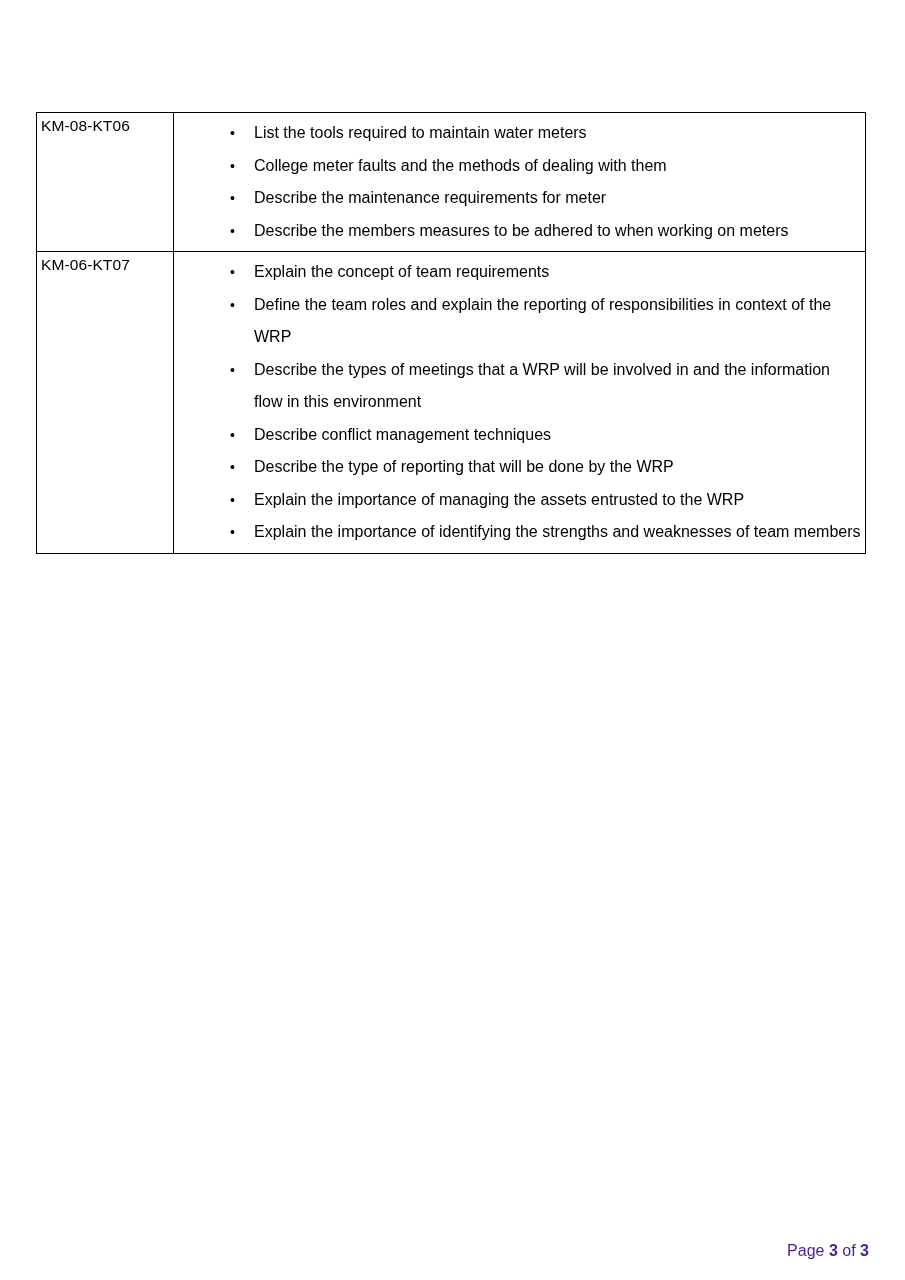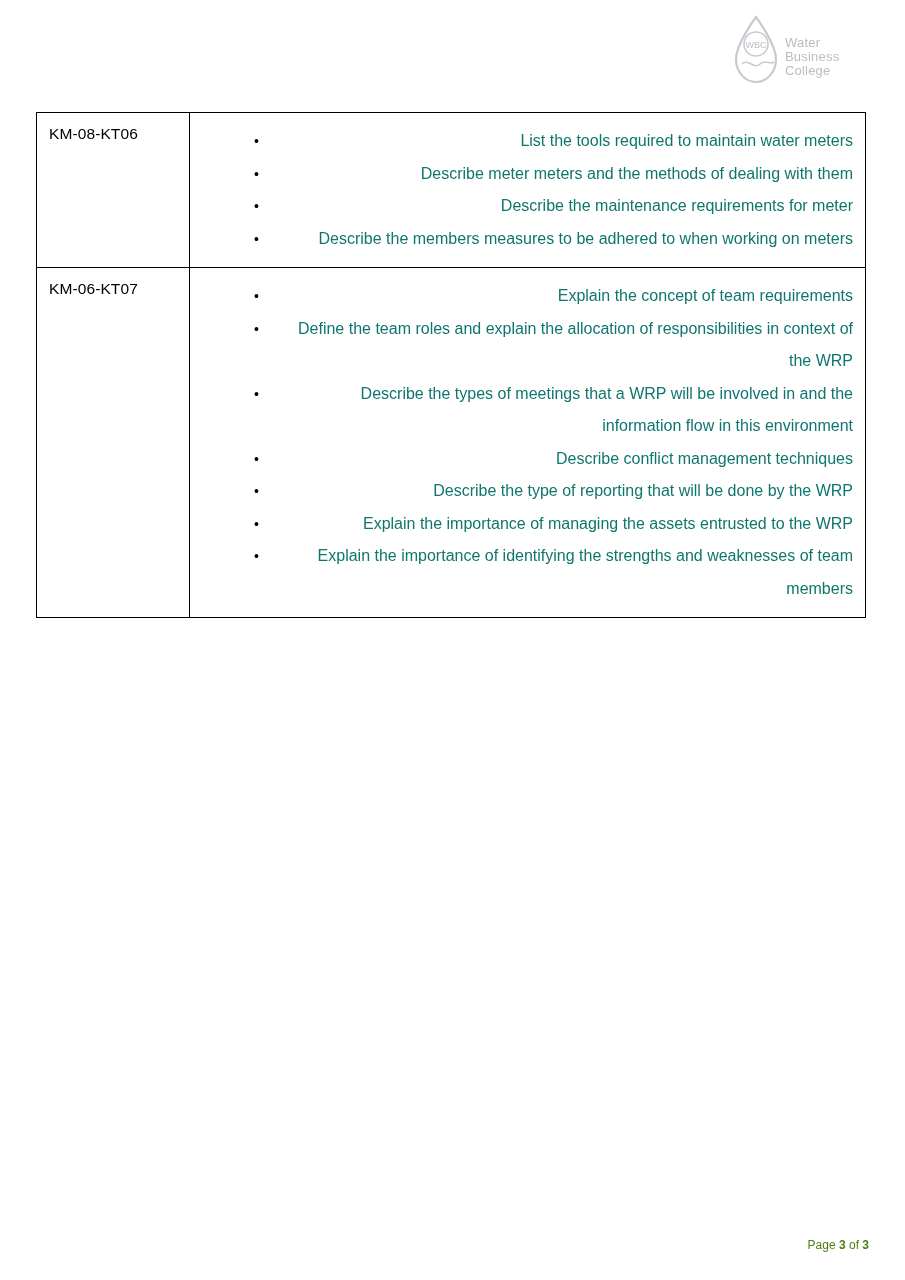--- a/index.html
+++ b/index.html
@@ -59,21 +59,21 @@
     width: 830px;
   }
   table.km-table {
     border-collapse: collapse;
     width: 830px;
     table-layout: fixed;
   }
   table.km-table td {
     border: 1px solid #000000;
     vertical-align: top;
-    padding: 12px;
+    padding: 4px;
   }
   td.code-cell {
     width: 128px;
     padding: 34px 0 0 10px;
     font-size: 15.5px;
     letter-spacing: 0.1px;
   }
   td.items-cell {
     padding: 24px 14px 18px 0;
   }
@@ -81,86 +81,70 @@
     margin: 0;
     padding: 0 0 0 52px;
     list-style: none;
   }
   ul.kt-list li {
     position: relative;
     font-size: 16px;
     line-height: 32.5px;
     padding: 0 0 0 24px;
     margin: 0;
-    color: #0f766e;
-    text-align: right;
+    color: #000000;
   }
   ul.kt-list li::before {
     content: "\2022";
     position: absolute;
     left: 0;
     top: 0;
     font-size: 14px;
     line-height: 32.5px;
     color: #000000;
   }
 
   
   .footer {
     position: absolute;
     right: 36px;
-    bottom: 28px;
-    font-size: 12px;
-    color: #4d7c0f;
+    bottom: 20px;
+    font-size: 16px;
+    color: #4c1d95;
   }
   .footer .num {
     font-weight: bold;
   }
 </style>
 </head>
 <body>
 
 <div class="page">
 
-  <div class="logo-area">
-    <div class="logo-drop">
-      <svg width="54" height="74" viewBox="0 0 54 74" xmlns="http://www.w3.org/2000/svg">
-        <path d="M27 3 C27 3 7 30 7 45 C7 58 16 68 27 68 C38 68 47 58 47 45 C47 30 27 3 27 3 Z" fill="none" stroke="#c7cbd0" stroke-width="2.2"></path>
-        <circle cx="27" cy="30" r="12" fill="none" stroke="#c7cbd0" stroke-width="1.6"></circle>
-        <path d="M13 50 C19 44 25 56 31 50 C36 45 41 51 45 48" fill="none" stroke="#c7cbd0" stroke-width="1.6"></path>
-        <text x="27" y="34" text-anchor="middle" font-family="Liberation Sans, sans-serif" font-size="9" fill="#bcc0c5">WBC</text>
-      </svg>
-    </div>
-    <div class="logo-text">
-      <div>Water</div>
-      <div>Business</div>
-      <div>College</div>
-    </div>
-  </div>
 
   <div class="table-wrap">
     <table class="km-table">
       <tbody>
         <tr>
           <td class="code-cell">KM-08-KT06</td>
           <td class="items-cell">
             <ul class="kt-list">
               <li>List the tools required to maintain water meters</li>
-              <li>Describe meter meters and the methods of dealing with them</li>
+              <li>College meter faults and the methods of dealing with them</li>
               <li>Describe the maintenance requirements for meter</li>
               <li>Describe the members measures to be adhered to when working on meters</li>
             </ul>
           </td>
         </tr>
         <tr>
           <td class="code-cell">KM-06-KT07</td>
           <td class="items-cell">
             <ul class="kt-list">
               <li>Explain the concept of team requirements</li>
-              <li>Define the team roles and explain the allocation of responsibilities in context of the WRP</li>
+              <li>Define the team roles and explain the reporting of responsibilities in context of the WRP</li>
               <li>Describe the types of meetings that a WRP will be involved in and the information flow in this environment</li>
               <li>Describe conflict management techniques</li>
               <li>Describe the type of reporting that will be done by the WRP</li>
               <li>Explain the importance of managing the assets entrusted to the WRP</li>
               <li>Explain the importance of identifying the strengths and weaknesses of team members</li>
             </ul>
           </td>
         </tr>
       </tbody>
     </table>

